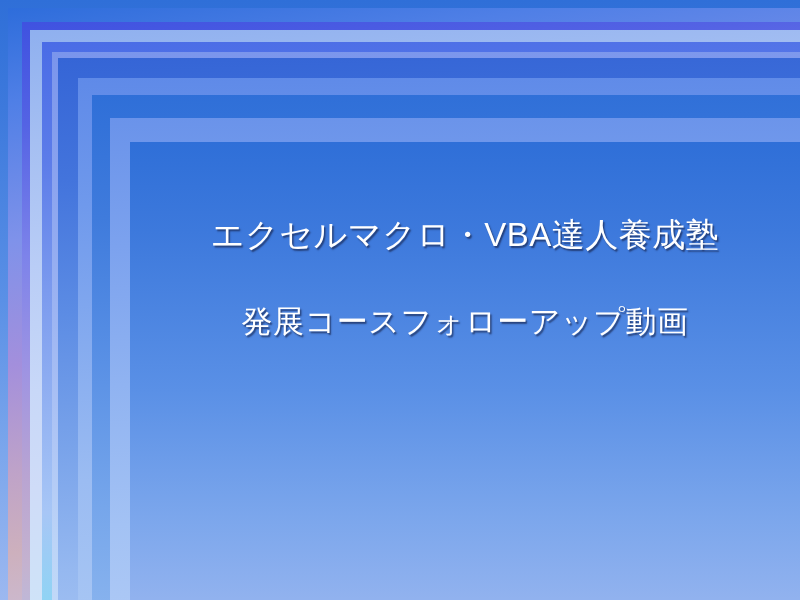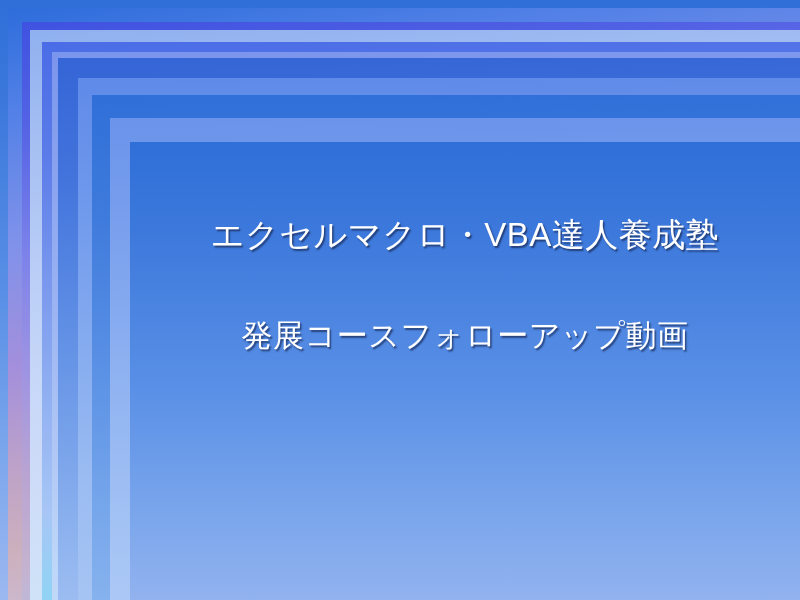--- a/index.html
+++ b/index.html
@@ -144,21 +144,21 @@
   }
   .line {
     color: #ffffff;
     white-space: nowrap;
     text-shadow: 1.5px 1.5px 1.6px rgba(26, 42, 86, .75);
     letter-spacing: .5px;
   }
   .title-main {
     font-size: 33px;
     line-height: 1.25;
-    margin-bottom: 62px;
+    margin-bottom: 48px;
   }
   .title-sub {
     font-size: 31px;
     line-height: 1.25;
   }
   .title-note {
     font-size: 23px;
     line-height: 1.3;
   }
 </style>

